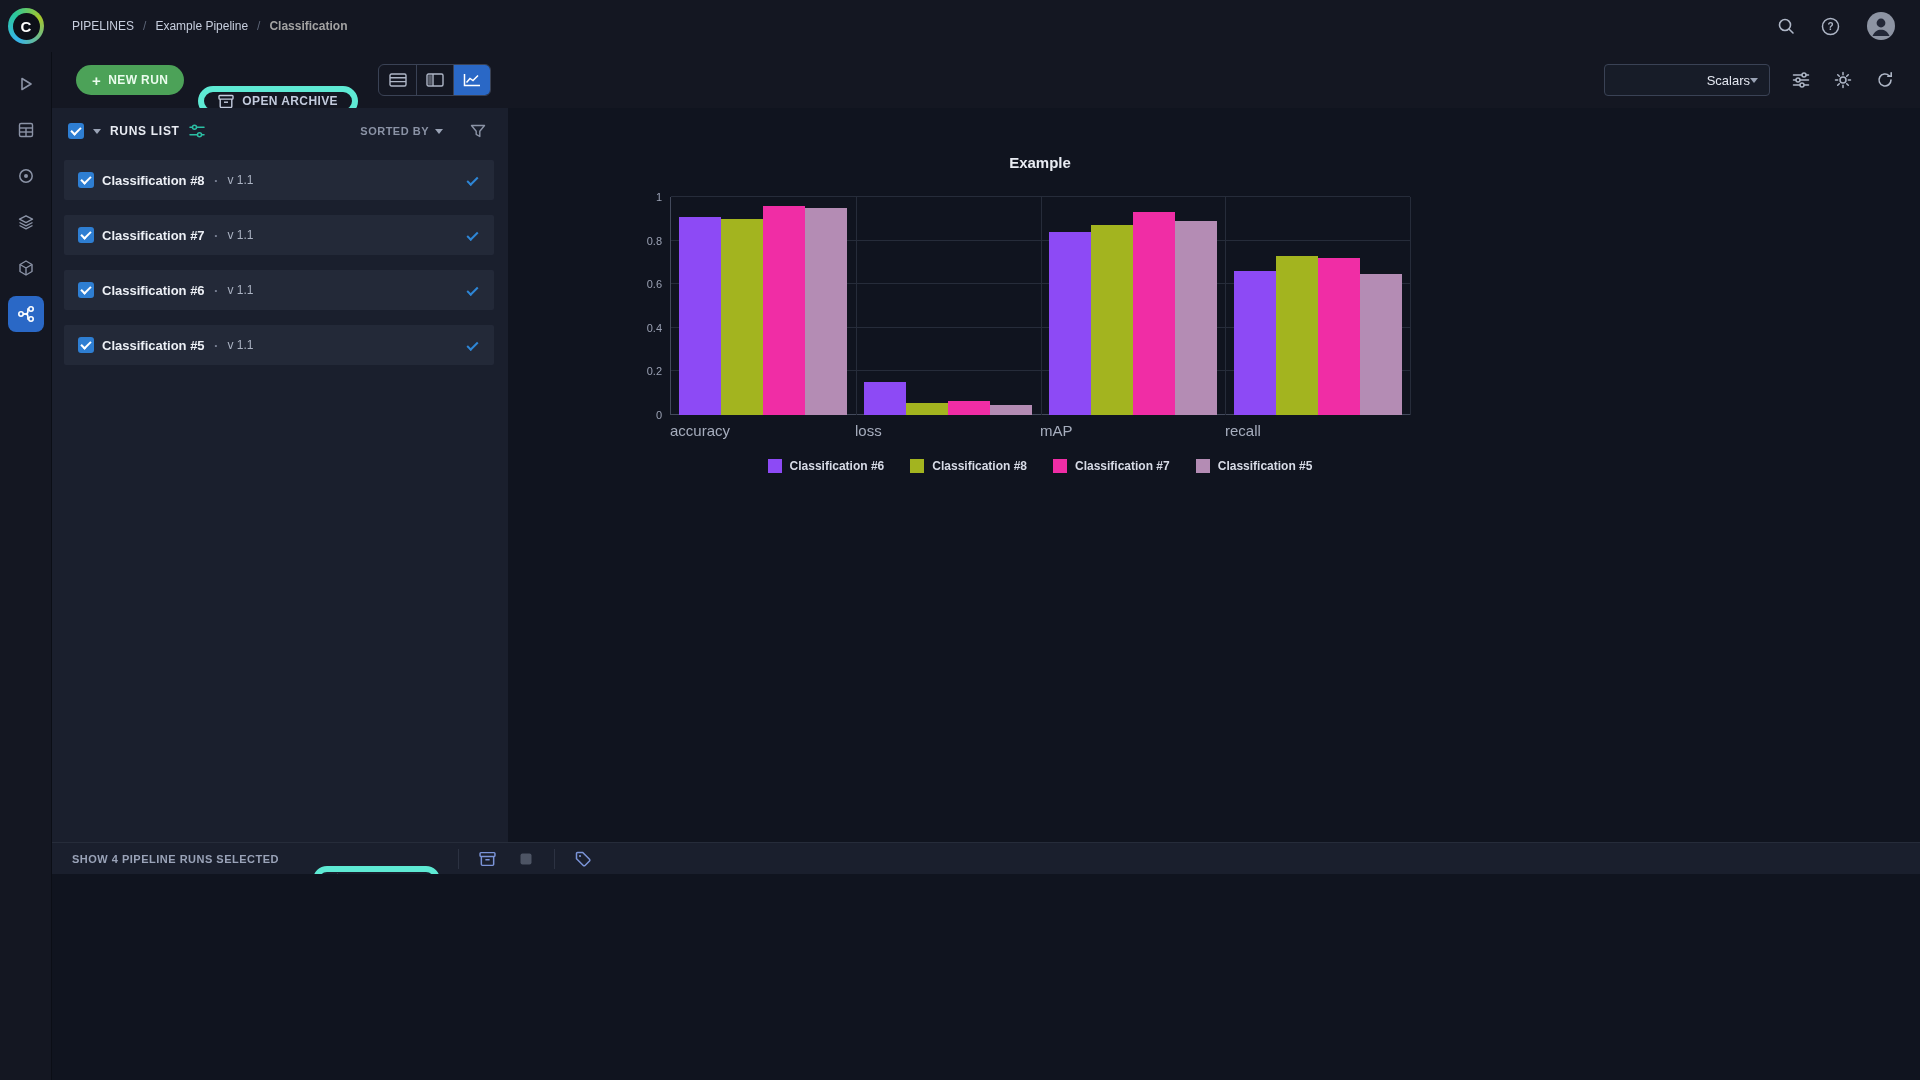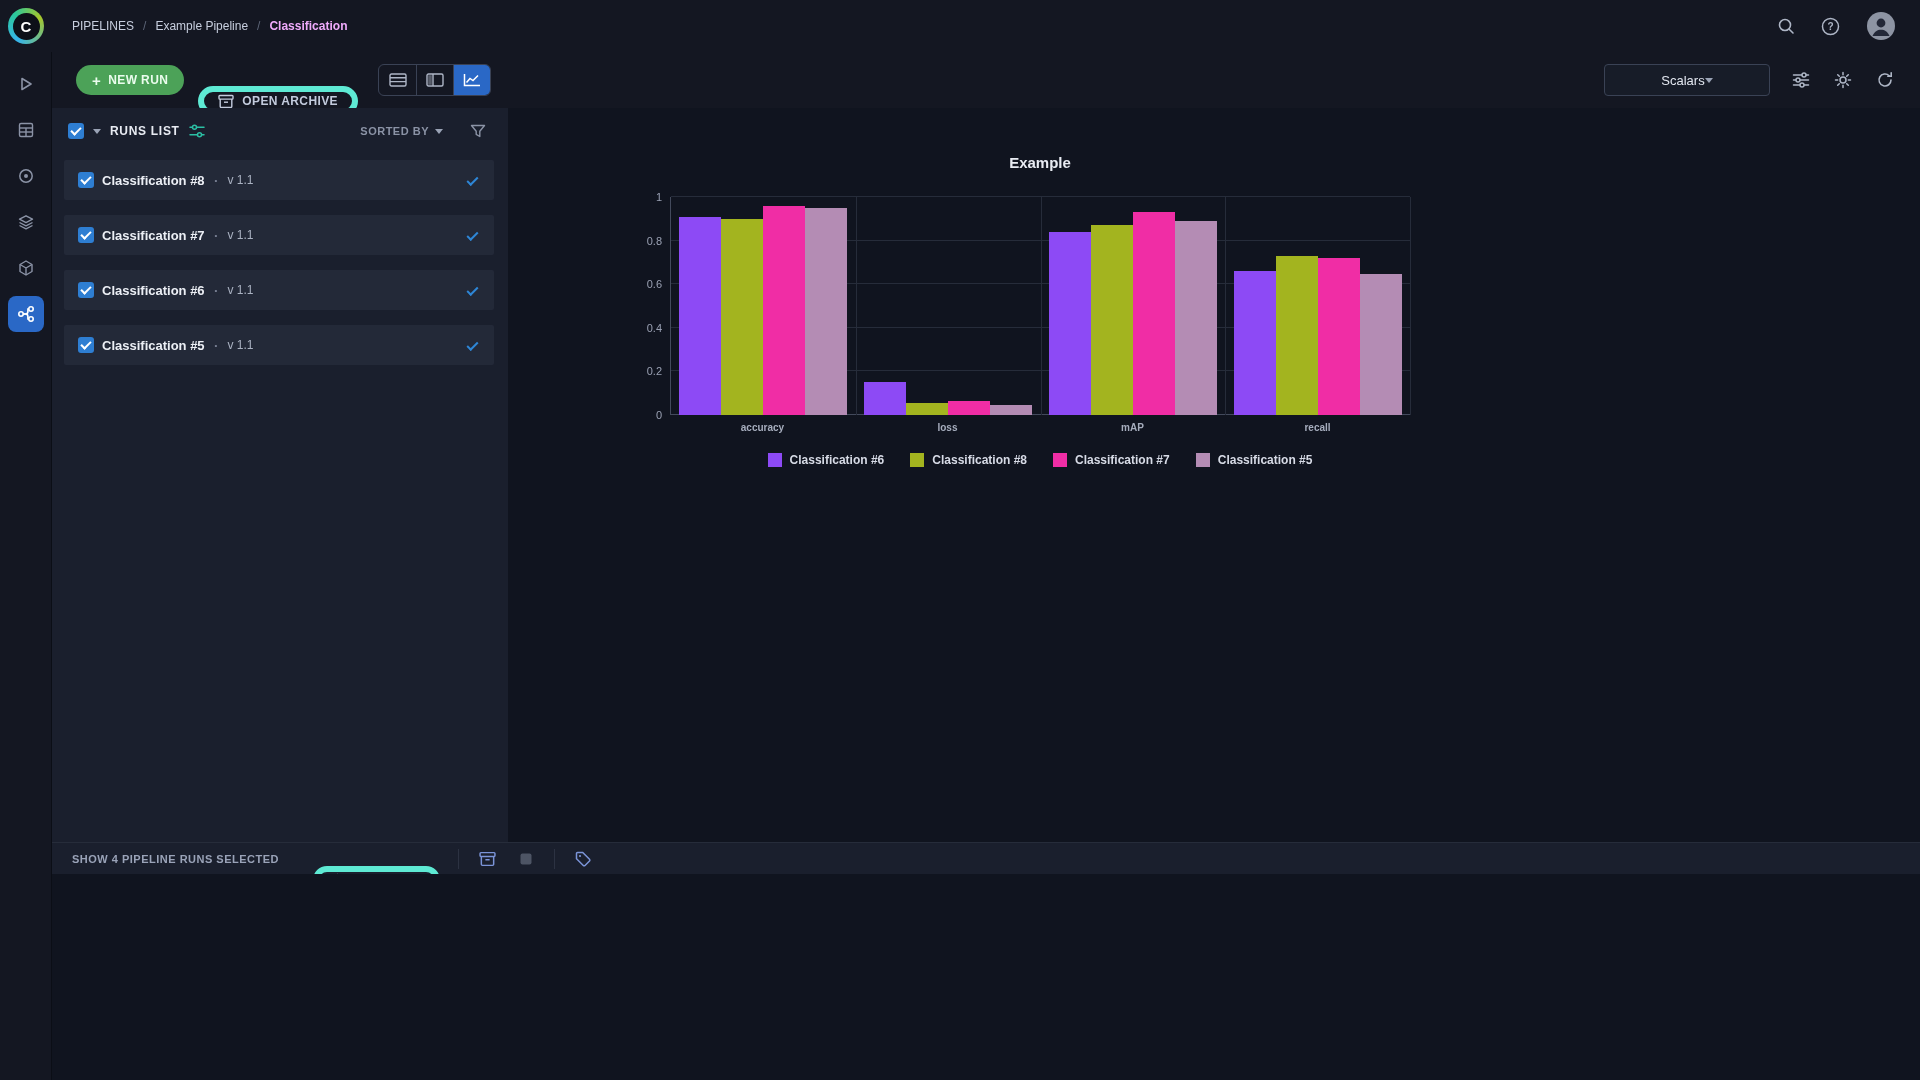--- a/index.html
+++ b/index.html
@@ -14,21 +14,21 @@
   .topbar { height:52px; background:#141722; display:flex; align-items:center; }
   .logo-wrap { width:52px; display:flex; justify-content:center; }
   .logo { width:36px; height:36px; border-radius:50%;
     background:conic-gradient(from 210deg,#36b4eb,#2bc89a 30%,#a6c62b 58%,#36b4eb 100%);
     display:flex; align-items:center; justify-content:center; cursor:pointer; }
   .logo-inner { width:27px; height:27px; border-radius:50%; background:#0d1018;
     display:flex; align-items:center; justify-content:center;
     font-weight:bold; color:#fff; font-size:15px; }
   .breadcrumb { margin-left:20px; font-size:12px; display:flex; gap:9px; align-items:center; }
   .crumb { color:#c7cede; cursor:pointer; }
-  .crumb.current { color:#f0abfc; font-weight:bold; }
+  .crumb.current { color:#a3a3a3; font-weight:bold; }
   .crumb-sep { color:#5d6577; }
   .topbar-right { margin-left:auto; display:flex; align-items:center; gap:22px; padding-right:22px; }
   .icon-btn { background:none; border:none; padding:2px; display:flex; align-items:center; justify-content:center; cursor:pointer; }
 
   
   .app-body { display:flex; height:1028px; }
   .sidenav { width:52px; background:#141722; border-right:1px solid #0b0e16;
     display:flex; flex-direction:column; align-items:center; padding-top:14px; gap:10px; }
   .nav-item { width:36px; height:36px; border-radius:8px; display:flex; align-items:center; justify-content:center; cursor:pointer; }
   .nav-item.active { background:#2a68c6; }
@@ -44,21 +44,21 @@
   .btn-outline { height:30px; border:6px solid #5eead4; border-radius:15px; background:transparent;
     color:#c3cbdd; font-family:inherit; font-size:12px; font-weight:bold; letter-spacing:.4px;
     padding:0 14px; display:flex; align-items:center; gap:8px; cursor:pointer;margin-top:42px; }
   .view-toggle { display:flex; border:1px solid #3a4255; border-radius:6px; overflow:hidden; margin-left:6px; }
   .view-btn { width:37px; height:30px; background:transparent; border:none; border-left:1px solid #3a4255;
     display:flex; align-items:center; justify-content:center; cursor:pointer; }
   .view-btn:first-child { border-left:none; }
   .view-btn.active { background:#2a68c6; }
   .toolbar-right { margin-left:auto; display:flex; align-items:center; gap:20px; }
   .dropdown { width:166px; height:32px; border:1px solid #3a4255; border-radius:4px; background:#171c28;
-    display:flex; align-items:center; justify-content:center; padding:0 11px;
+    display:flex; align-items:center; justify-content:flex-end; padding:0 11px;
     font-size:13px; color:#e3e7f0; cursor:pointer; }
   .caret { width:0; height:0; border-left:4px solid transparent; border-right:4px solid transparent;
     border-top:5px solid #9aa3b5; display:inline-block; }
 
   
   .content { flex:0 0 734px; display:flex; min-height:0; }
 
   .runs-panel { width:456px; background:#1a1f2d; display:flex; flex-direction:column; }
   .runs-header { height:46px; display:flex; align-items:center; padding:0 22px 0 16px; gap:9px; }
   .runs-title { font-size:12px; font-weight:bold; color:#e8ebf2; letter-spacing:.7px; }
@@ -88,21 +88,21 @@
   .plot { position:relative; height:218px; width:740px; margin-left:30px; border-left:1px solid #434a5c; }
   .hgrid { position:absolute; left:0; right:0; height:1px; background:#262c3a; }
   .hgrid.zero { background:#434a5c; }
   .vgrid { position:absolute; top:0; bottom:0; width:1px; background:#262c3a; }
   .ytick { position:absolute; right:calc(100% + 9px); width:30px; text-align:right;
     font-size:11px; color:#9aa1b3; }
   .groups { position:absolute; inset:0; display:flex; }
   .bar-group { flex:1; display:flex; align-items:flex-end; justify-content:center; }
   .bar { width:42px; }
   .x-axis-labels { display:flex; width:740px; margin-left:30px; margin-top:7px; }
-  .xtick { flex:1; text-align:center; font-size:10px; color:#a6adbd;font-weight:bold; }
+  .xtick { flex:1; text-align:left; font-size:15px; color:#a6adbd; }
   .legend { margin-top:20px; padding-left:30px; text-align:center; }
   .legend-title { font-size:12.5px; color:#9aa1b3; margin-bottom:10px; }
   .legend-items { display:flex; justify-content:center; gap:26px; }
   .legend-item { display:flex; align-items:center; gap:8px; cursor:pointer; }
   .swatch { width:14px; height:14px; display:inline-block; }
   .legend-label { font-size:12px; font-weight:bold; color:#d7dbe6; }
 
   
   .footer { height:32px; background:#1a1f2d; border-top:1px solid #262c3a;
     display:flex; align-items:center; padding:0 20px; gap:18px; }

